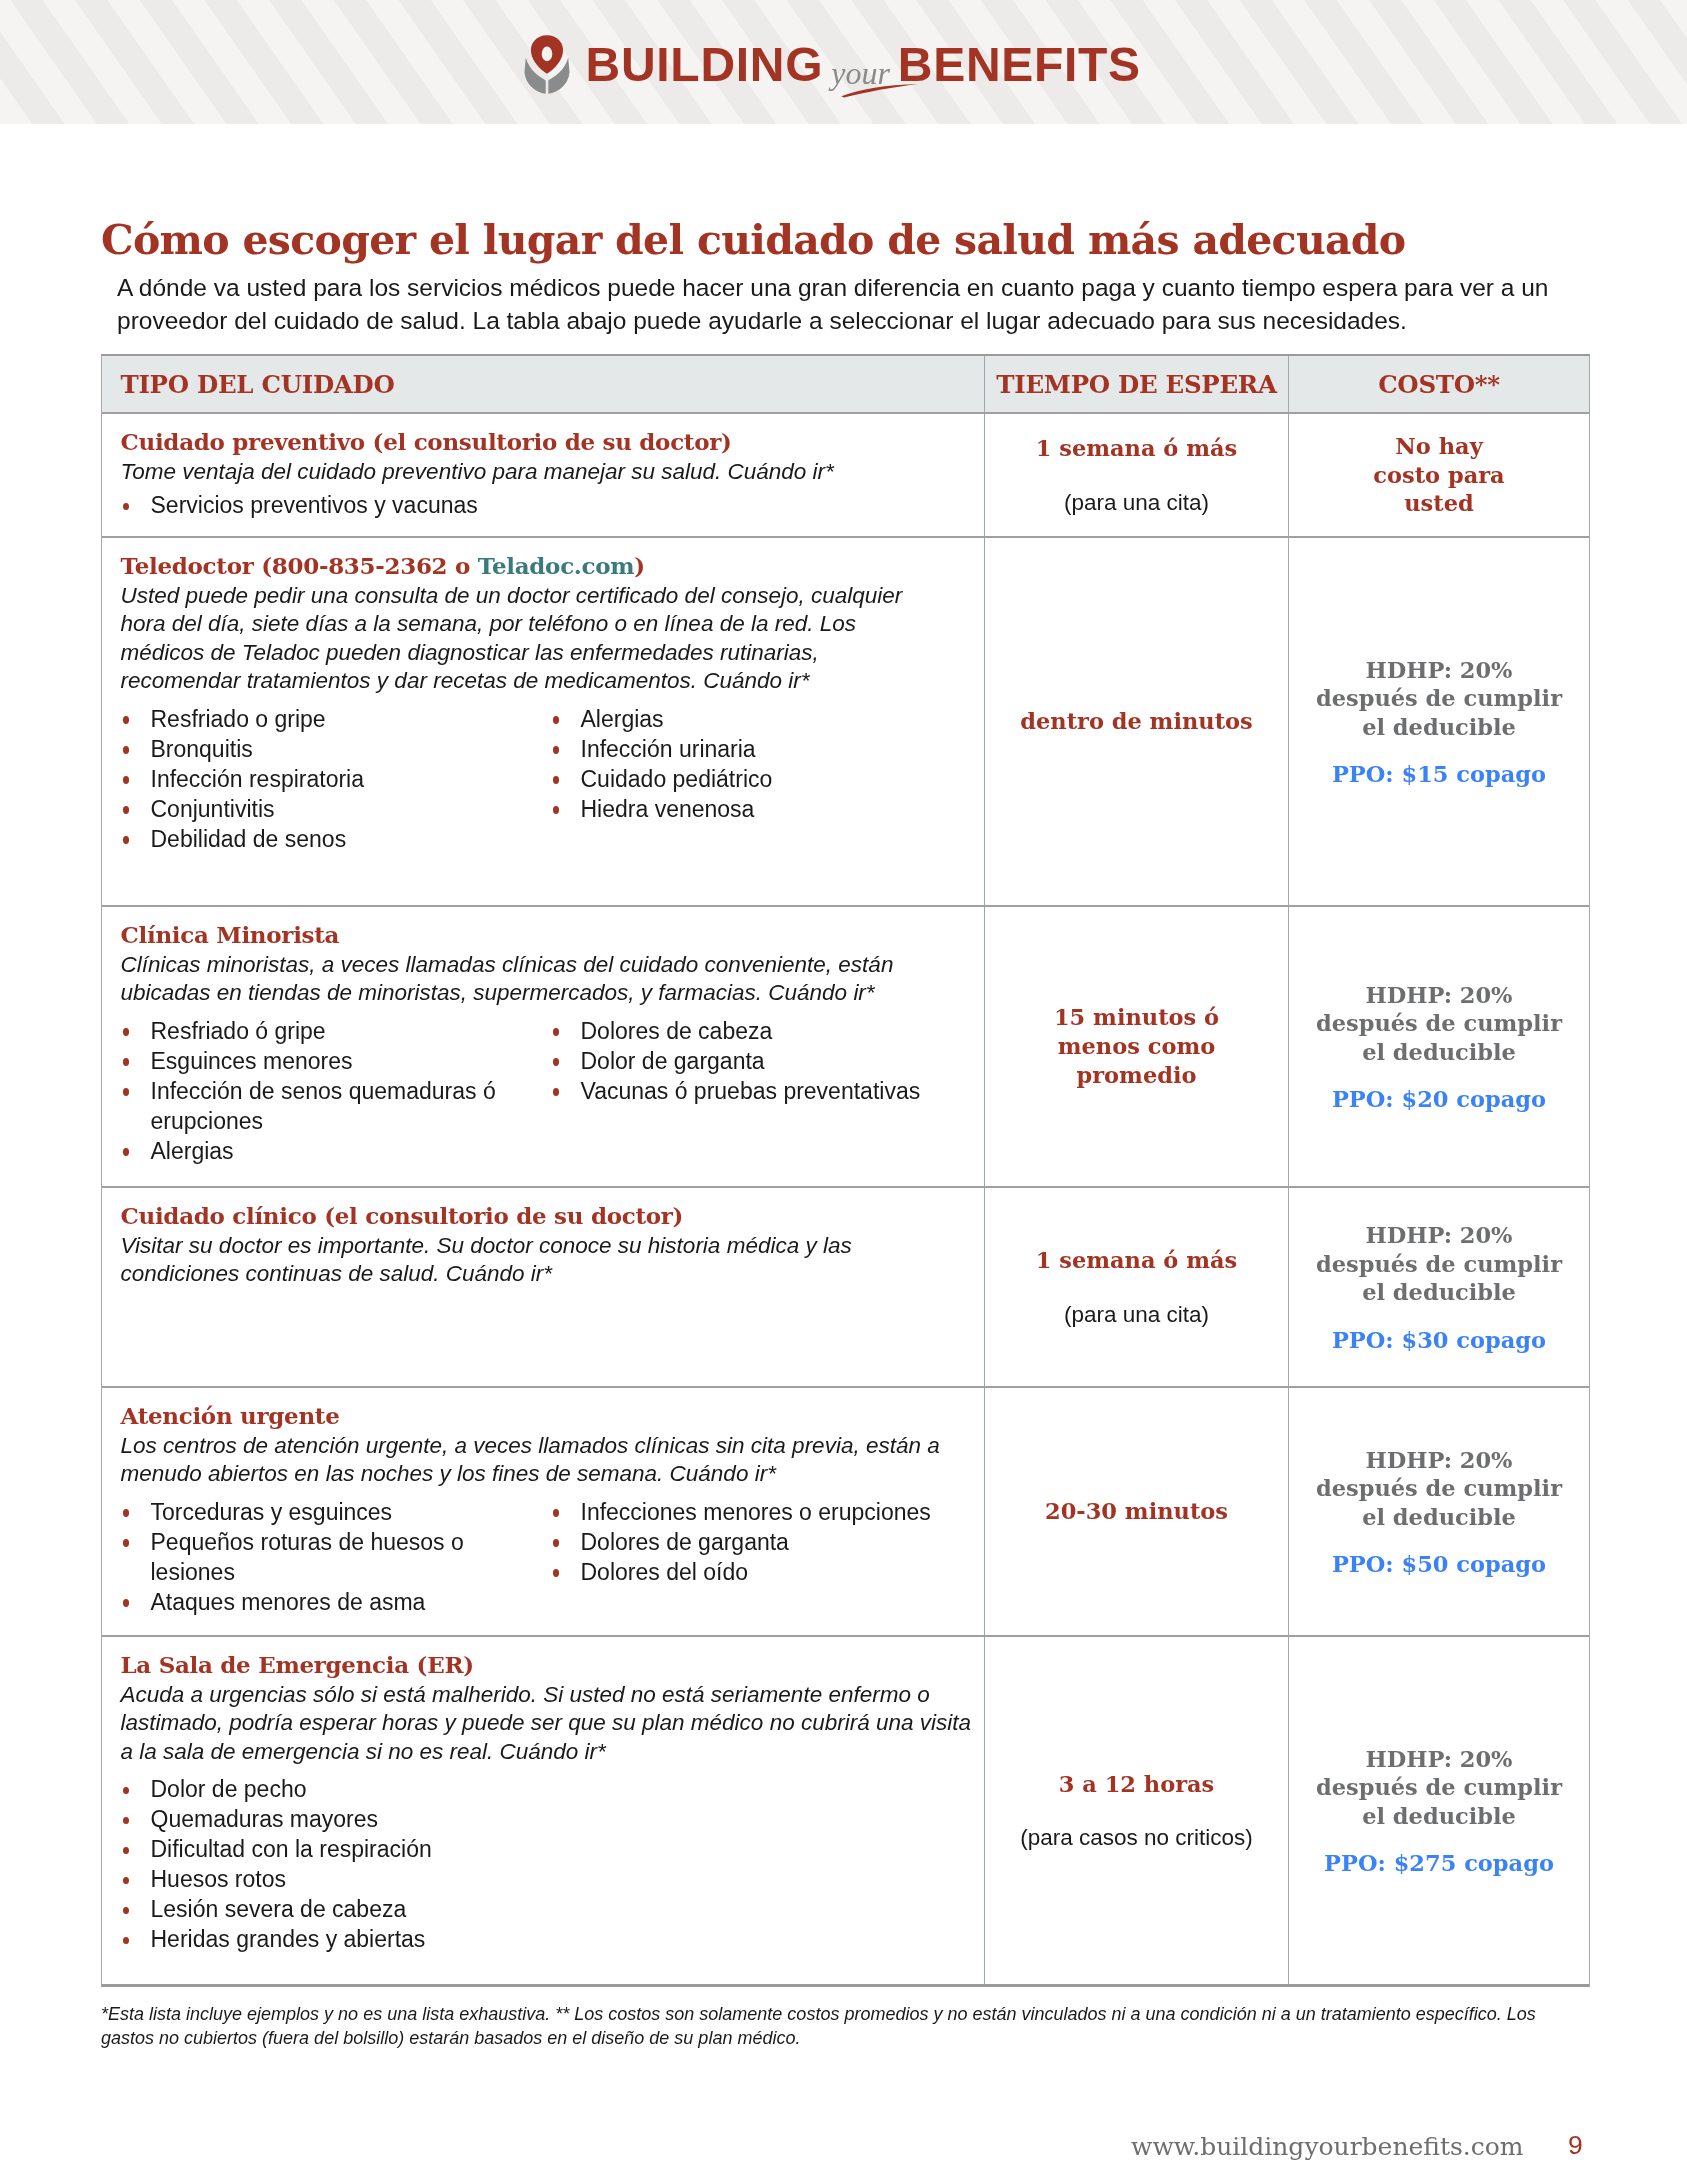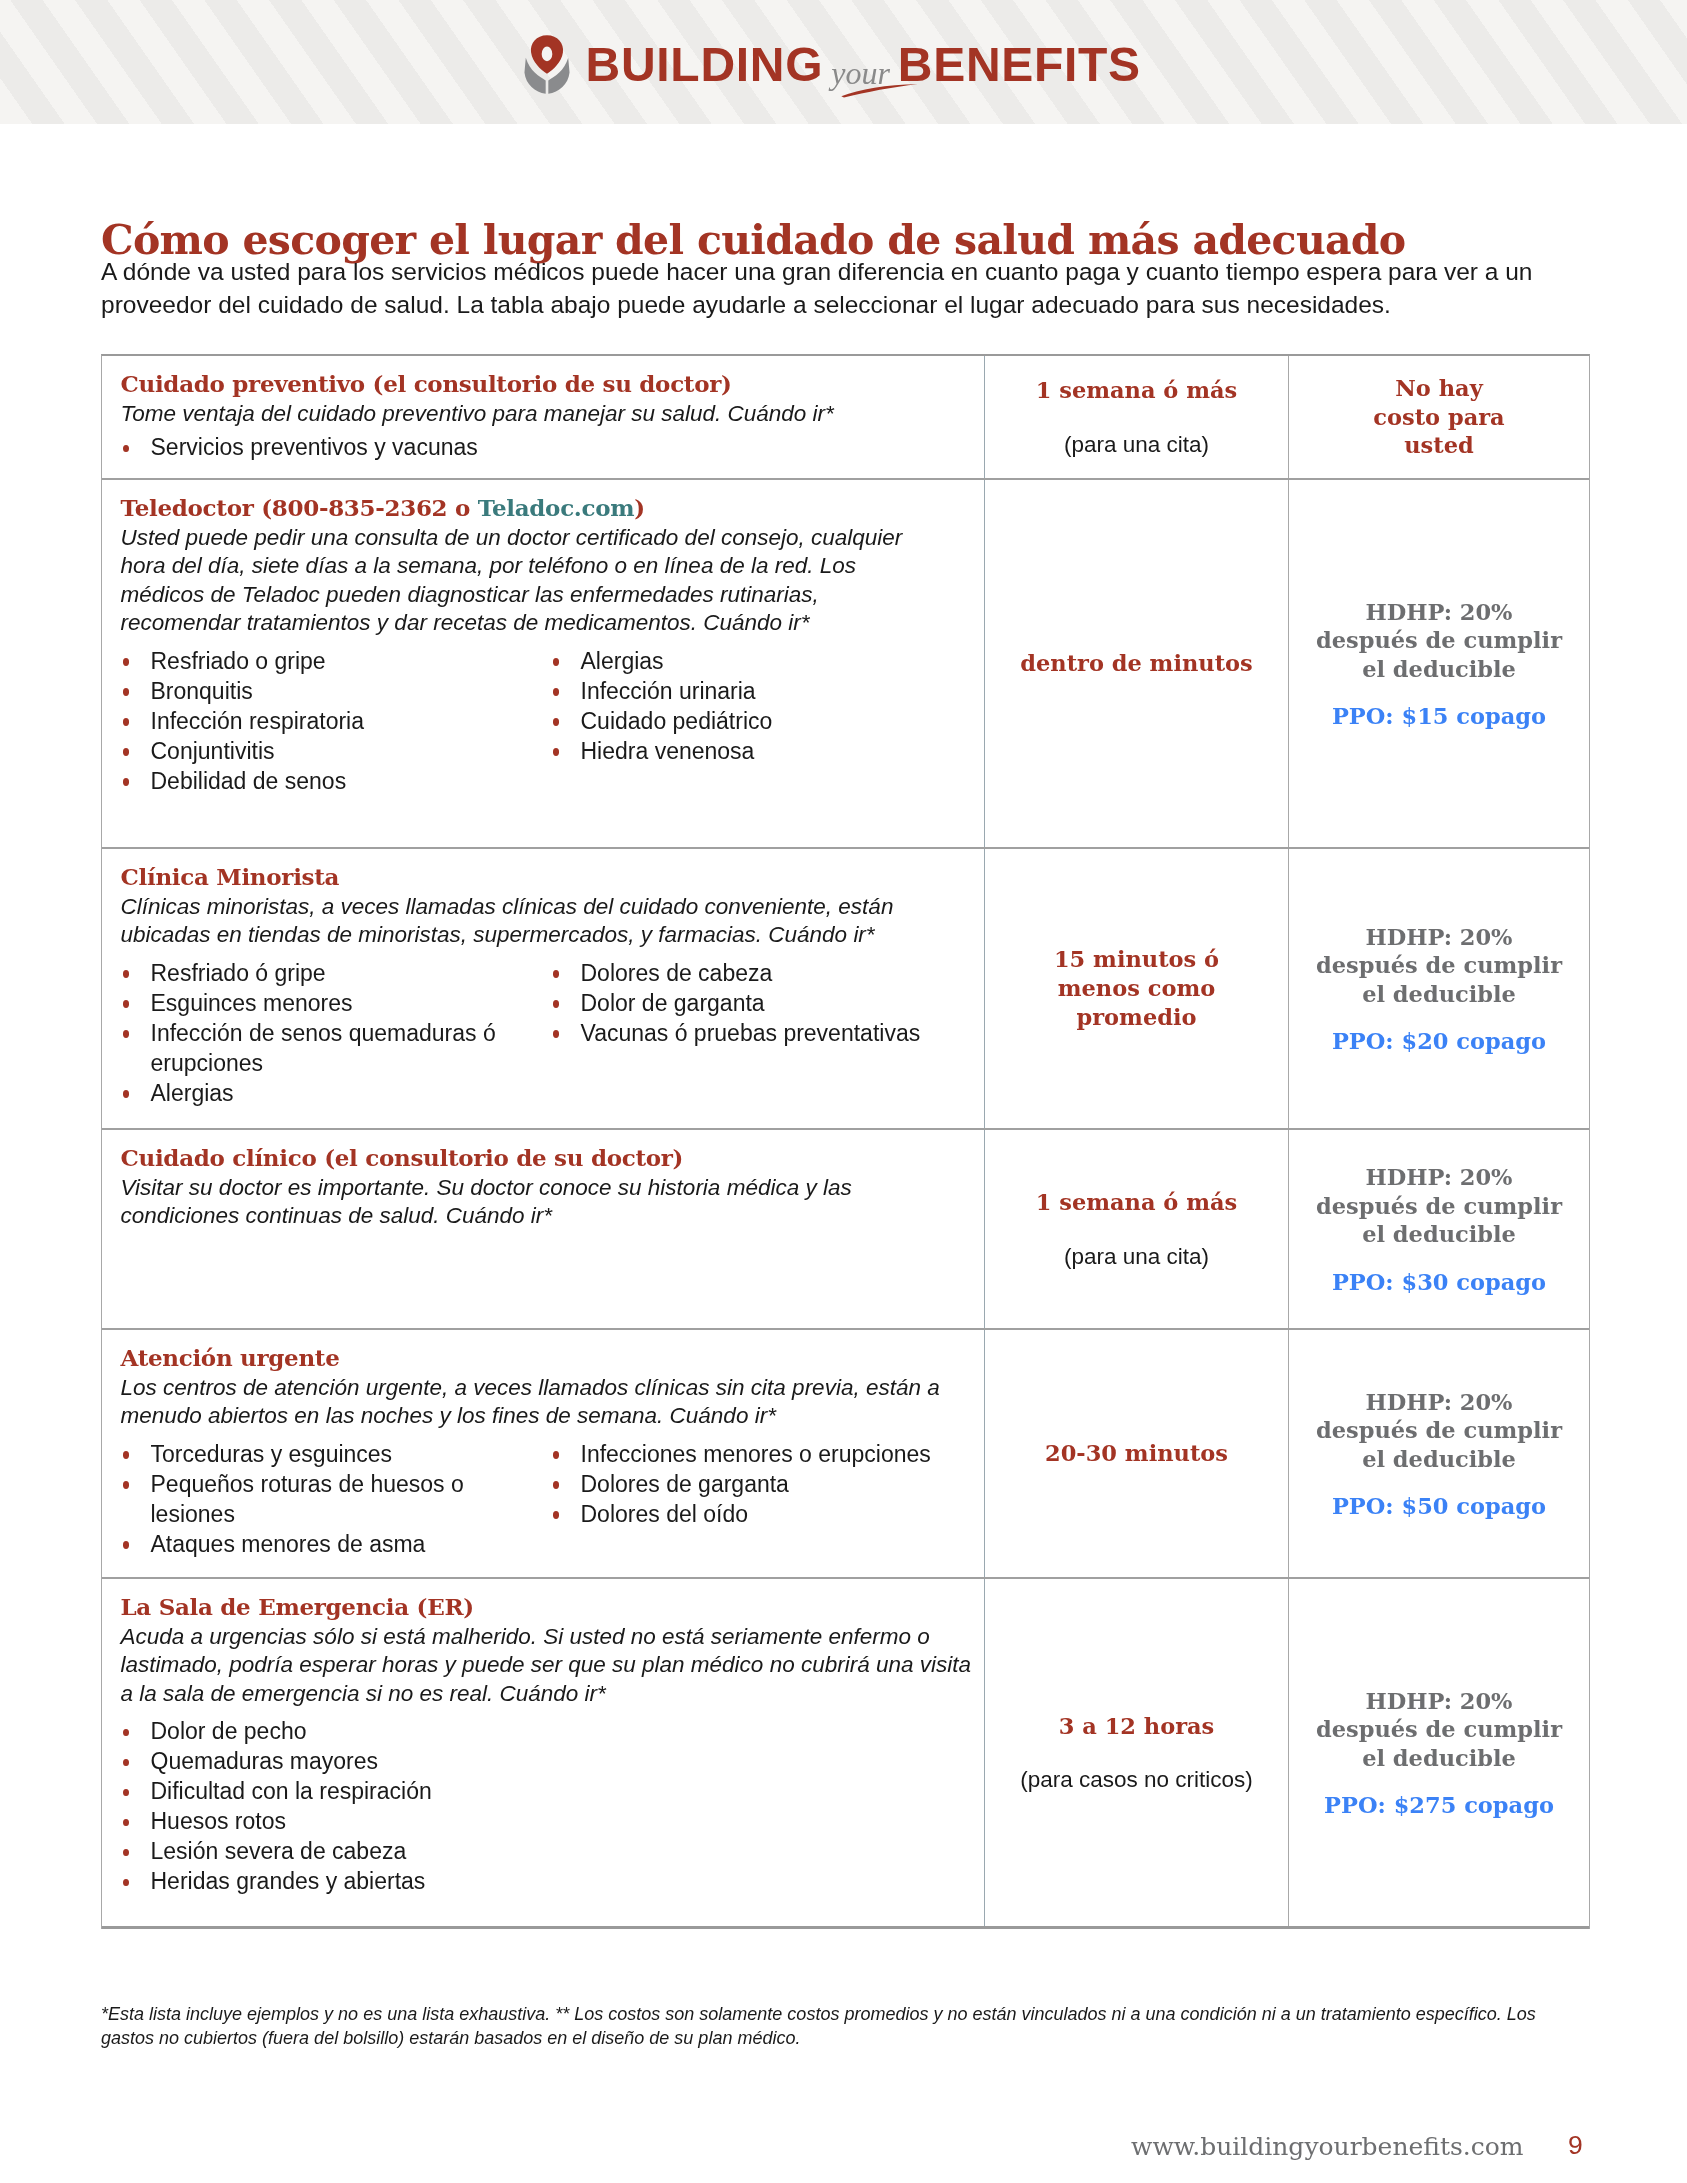--- a/index.html
+++ b/index.html
@@ -63,23 +63,34 @@
     <span class="logo-word">BUILDING</span>
     <span class="logo-your">your</span>
     <span class="logo-word">BENEFITS</span>
   </div>
   <svg class="logo-swoosh" viewBox="0 0 120 22">
     <path d="M2 20 C30 10 70 2 118 2 C80 6 40 14 6 22 Z" fill="#a33424"></path>
   </svg>
 </div>
 
 <h1 class="title">Cómo escoger el lugar del cuidado de salud más adecuado</h1>
-<p class="intro" style="margin:0;">A dónde va usted para los servicios médicos puede hacer una gran diferencia en cuanto paga y cuanto tiempo espera para ver a un proveedor del cuidado de salud. La tabla abajo puede ayudarle a seleccionar el lugar adecuado para sus necesidades.</p>
+<p class="intro" style="margin:16px;">A dónde va usted para los servicios médicos puede hacer una gran diferencia en cuanto paga y cuanto tiempo espera para ver a un proveedor del cuidado de salud. La tabla abajo puede ayudarle a seleccionar el lugar adecuado para sus necesidades.</p>
 
 <div class="tbl">
+  <div class="row hdr">
+    <div class="c1">
+        <span class="hdr-label">TIPO DEL CUIDADO</span>
+      </div>
+    <div class="c2">
+        <span class="hdr-label">TIEMPO DE ESPERA</span>
+      </div>
+    <div class="c3">
+        <span class="hdr-label">COSTO**</span>
+      </div>
+  </div>
 
   <div class="row" style="height:122px;">
     <div class="c1">
       <div class="rtitle">Cuidado preventivo (el consultorio de su doctor)</div>
       <div class="rdesc">Tome ventaja del cuidado preventivo para manejar su salud. Cuándo ir*</div>
       <ul class="bul-col left" style="margin-top:4px;">
         <li>Servicios preventivos y vacunas</li>
       </ul>
     </div>
     <div class="c2">

